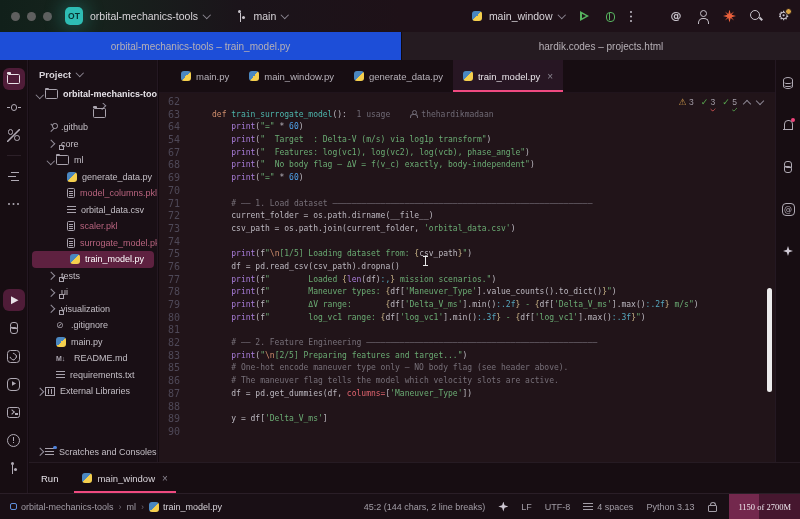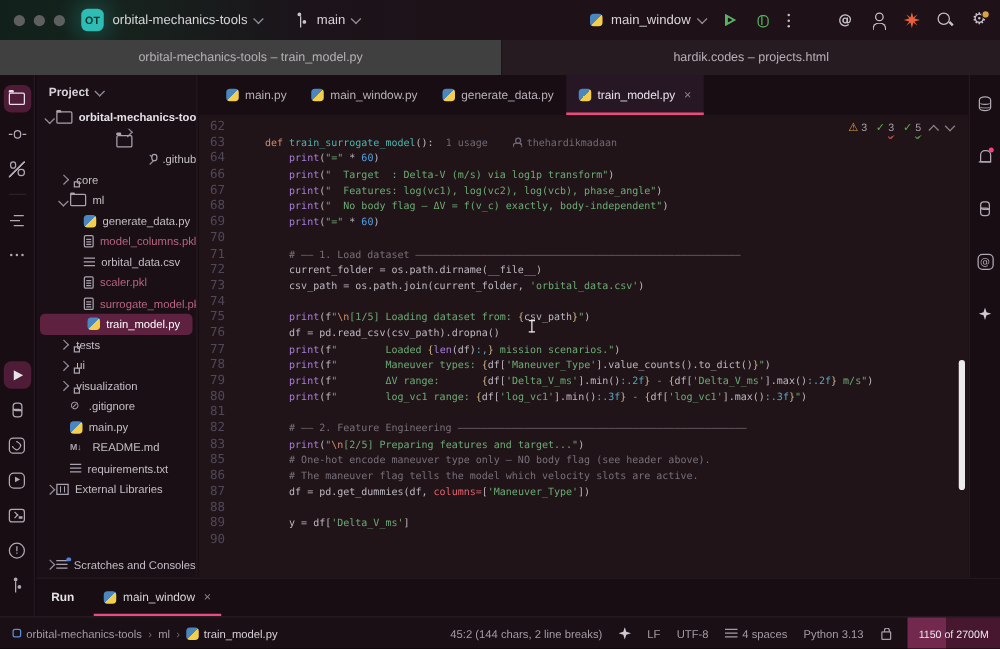--- a/index.html
+++ b/index.html
@@ -55,21 +55,21 @@
   .i-search::before{content:"";position:absolute;left:1px;top:1px;width:8px;height:8px;border:1.4px solid currentColor;border-radius:50%;}
   .i-search::after{content:"";position:absolute;left:9.8px;top:9.4px;width:4.2px;height:1.5px;background:currentColor;transform:rotate(45deg);}
   .i-gear{width:15px;height:16px;font:400 13px/15px "DejaVu Sans",sans-serif;text-align:center;}
   .i-gear::before{content:"⚙";}
   .i-gear::after{content:"";position:absolute;top:0;right:-1px;width:5px;height:5px;border-radius:50%;
     background:#d9a343;border:1.5px solid #1e1118;}
 
   
   .titlebars{position:absolute;top:32px;left:0;right:0;height:28px;display:flex;}
   .tb-win{display:flex;align-items:center;justify-content:center;font-size:10px;color:#b6b0b6;}
-  .tb-win.left{width:401px;background:#404040;border-right:1px solid #120a0e;}
+  .tb-win.left{width:401px;background:#1d4ed8;border-right:1px solid #120a0e;}
   .tb-win.right{flex:1;background:#251b21;}
 
   
   .leftstrip{position:absolute;top:60px;left:0;width:28px;bottom:26px;background:#170d12;
     border-right:1px solid #241822;display:flex;flex-direction:column;align-items:center;
     padding:8px 0 8px;box-sizing:border-box;color:#b0aab4;}
   .sitem{width:22px;height:22px;border-radius:6px;display:flex;align-items:center;justify-content:center;margin-bottom:6px;}
   .sitem.active{background:#4f1c38;color:#e9e2e8;}
   .sdivider{width:14px;height:1px;background:#2c2028;margin:3px 0 9px;}
   .push{margin-top:auto;}
@@ -185,42 +185,42 @@
   .insp-chev.up{transform:rotate(-135deg);margin-top:3px;}
   .insp-chev.down{transform:rotate(45deg);margin-bottom:3px;}
   .scroll-thumb{position:absolute;right:3px;top:228px;width:5px;height:104px;border-radius:3px;background:rgba(255,255,255,.92);z-index:6;}
   .mouse-ibeam{position:absolute;left:425px;top:256px;width:1.3px;height:10px;background:#e9e9e9;z-index:9;}
   .mouse-ibeam::before{content:"";position:absolute;top:0;left:-2px;width:5.3px;height:1.2px;background:#e9e9e9;}
   .mouse-ibeam::after{content:"";position:absolute;bottom:0;left:-2px;width:5.3px;height:1.2px;background:#e9e9e9;}
 
   
   .runpanel{position:absolute;left:29px;right:0;top:462px;height:31px;background:#170d12;border-top:1px solid #261b23;
     display:flex;align-items:stretch;box-sizing:border-box;}
-  .run-title{font-size:9.5px;font-weight:700;color:#e5e1e7;align-self:center;margin-left:12px;}
+  .run-title{font-size:9.5px;font-weight:400;color:#e5e1e7;align-self:center;margin-left:12px;}
   .rtab{margin-left:16px;display:flex;align-items:center;gap:5px;padding:0 8px;position:relative;font-size:9.5px;color:#d9d4da;}
   .rtab::after{content:"";position:absolute;left:0;right:0;bottom:0;height:2.5px;background:#ef4a80;}
 
   
   .statusbar{position:absolute;left:0;right:0;bottom:0;height:26px;background:#190f15;border-top:1px solid #2a1e27;
     display:flex;align-items:center;padding-left:10px;font-size:9px;color:#a29da6;box-sizing:border-box;}
   .crumbs{display:flex;align-items:center;gap:5px;}
   .crumb-sep{color:#6e6872;}
   .crumb-file{color:#d6d2d8;}
   .sb-right{margin-left:auto;display:flex;align-items:center;gap:13px;height:100%;}
   .sb-item{display:flex;align-items:center;gap:4px;}
   .i-module{width:7px;height:7px;border:1.2px solid #5f8fdc;border-radius:2px;box-sizing:border-box;}
   .i-lock{width:9px;height:11px;}
   .i-lock::before{content:"";position:absolute;left:1px;bottom:0.5px;width:6.5px;height:5px;border:1.1px solid currentColor;border-radius:1px;}
   .i-lock::after{content:"";position:absolute;left:2.6px;top:0.5px;width:3.6px;height:3.6px;border:1.1px solid currentColor;
     border-bottom:none;border-radius:3px 3px 0 0;}
   .i-indent{width:10px;height:8px;}
   .i-indent::before{content:"";position:absolute;left:0;top:0.5px;width:10px;height:1px;background:currentColor;
     box-shadow:0 3px 0 currentColor,0 6px 0 currentColor;}
   .mem{height:100%;display:flex;align-items:center;padding:0 9px;color:#efe9ee;font-size:8.5px;
-    background:linear-gradient(90deg,#73284d 0 42%,#46172f 42% 100%);}
+    background:linear-gradient(90deg,#73284d 0 42%,#46172f 42% 100%);font-family:Liberation Serif, serif;}
 </style>
 </head>
 <body>
 
 <div id="app">
 
   <div class="toolbar">
     <div class="dots">
       <span class="dot"></span>
       <span class="dot"></span>
@@ -311,21 +311,21 @@
           <span class="ic i-folder ticon"></span>
           <span class="lbl bold">orbital-mechanics-tools</span>
         </div>
         <div class="trow" style="padding-left: 17px; flex-direction: column;">
           <span class="chevslot">
             <span class="chev closed"></span>
           </span>
           <span class="ic i-folder ticon"></span>
           <span class="lbl">.claude</span>
         </div>
-        <div class="trow" style="padding-left: 17px; justify-content: flex-end;">
+        <div class="trow" style="padding-left: 17px;">
           <span class="chevslot">
             <span class="chev closed"></span>
           </span>
           <span class="ic i-folder-gh ticon"></span>
           <span class="lbl">.github</span>
         </div>
         <div class="trow" style="padding-left: 17px;">
           <span class="chevslot">
             <span class="chev closed"></span>
           </span>
@@ -454,21 +454,21 @@
         <span class="squig-red">3</span></span>
       <span><span class="check-glyph">✓</span>
         <span class="squig-green">5</span></span>
       <span class="insp-chev up"></span>
       <span class="insp-chev down"></span>
     </div>
     <div class="code-pane">
         <div class="cl"><span class="ln">62</span><span class="code"></span></div>
         <div class="cl"><span class="ln">63</span><span class="code"><span class="c-k">def </span><span class="c-f">train_surrogate_model</span><span class="c-p">():</span><span class="c-h">  1 usage    </span><span class="c-hicon"></span><span class="c-h"> thehardikmadaan</span></span></div>
         <div class="cl"><span class="ln">64</span><span class="code"><span class="c-p">    </span><span class="c-b">print</span><span class="c-p">(</span><span class="c-s">"="</span><span class="c-p"> * </span><span class="c-n">60</span><span class="c-p">)</span></span></div>
-        <div class="cl"><span class="ln">66</span><span class="code"><span class="c-p">    </span><span class="c-b">print</span><span class="c-p">(</span><span class="c-s">"  Target  : Delta-V (m/s) via log1p transform"</span><span class="c-p">)</span></span></div>
+        <div class="cl"><span class="ln">54</span><span class="code"><span class="c-p">    </span><span class="c-b">print</span><span class="c-p">(</span><span class="c-s">"  Target  : Delta-V (m/s) via log1p transform"</span><span class="c-p">)</span></span></div>
         <div class="cl"><span class="ln">67</span><span class="code"><span class="c-p">    </span><span class="c-b">print</span><span class="c-p">(</span><span class="c-s">"  Features: log(vc1), log(vc2), log(vcb), phase_angle"</span><span class="c-p">)</span></span></div>
         <div class="cl"><span class="ln">68</span><span class="code"><span class="c-p">    </span><span class="c-b">print</span><span class="c-p">(</span><span class="c-s">"  No body flag — ΔV = f(v_c) exactly, body-independent"</span><span class="c-p">)</span></span></div>
         <div class="cl"><span class="ln">69</span><span class="code"><span class="c-p">    </span><span class="c-b">print</span><span class="c-p">(</span><span class="c-s">"="</span><span class="c-p"> * </span><span class="c-n">60</span><span class="c-p">)</span></span></div>
         <div class="cl"><span class="ln">70</span><span class="code"></span></div>
         <div class="cl"><span class="ln">71</span><span class="code"><span class="c-c">    # —— 1. Load dataset ——————————————————————————————————————————————————————</span></span></div>
         <div class="cl"><span class="ln">72</span><span class="code"><span class="c-p">    current_folder = os.path.dirname(__file__)</span></span></div>
         <div class="cl"><span class="ln">73</span><span class="code"><span class="c-p">    csv_path = os.path.join(current_folder, </span><span class="c-s">'orbital_data.csv'</span><span class="c-p">)</span></span></div>
         <div class="cl"><span class="ln">74</span><span class="code"></span></div>
         <div class="cl"><span class="ln">75</span><span class="code"><span class="c-p">    </span><span class="c-b">print</span><span class="c-p">(f</span><span class="c-s">"</span><span class="c-e">\n</span><span class="c-s">[1/5] Loading dataset from: </span><span class="c-br">{</span><span class="c-p">csv_path</span><span class="c-br">}</span><span class="c-s">"</span><span class="c-p">)</span></span></div>
         <div class="cl"><span class="ln">76</span><span class="code"><span class="c-p">    df = pd.read_csv(csv_path).dropna()</span></span></div>

